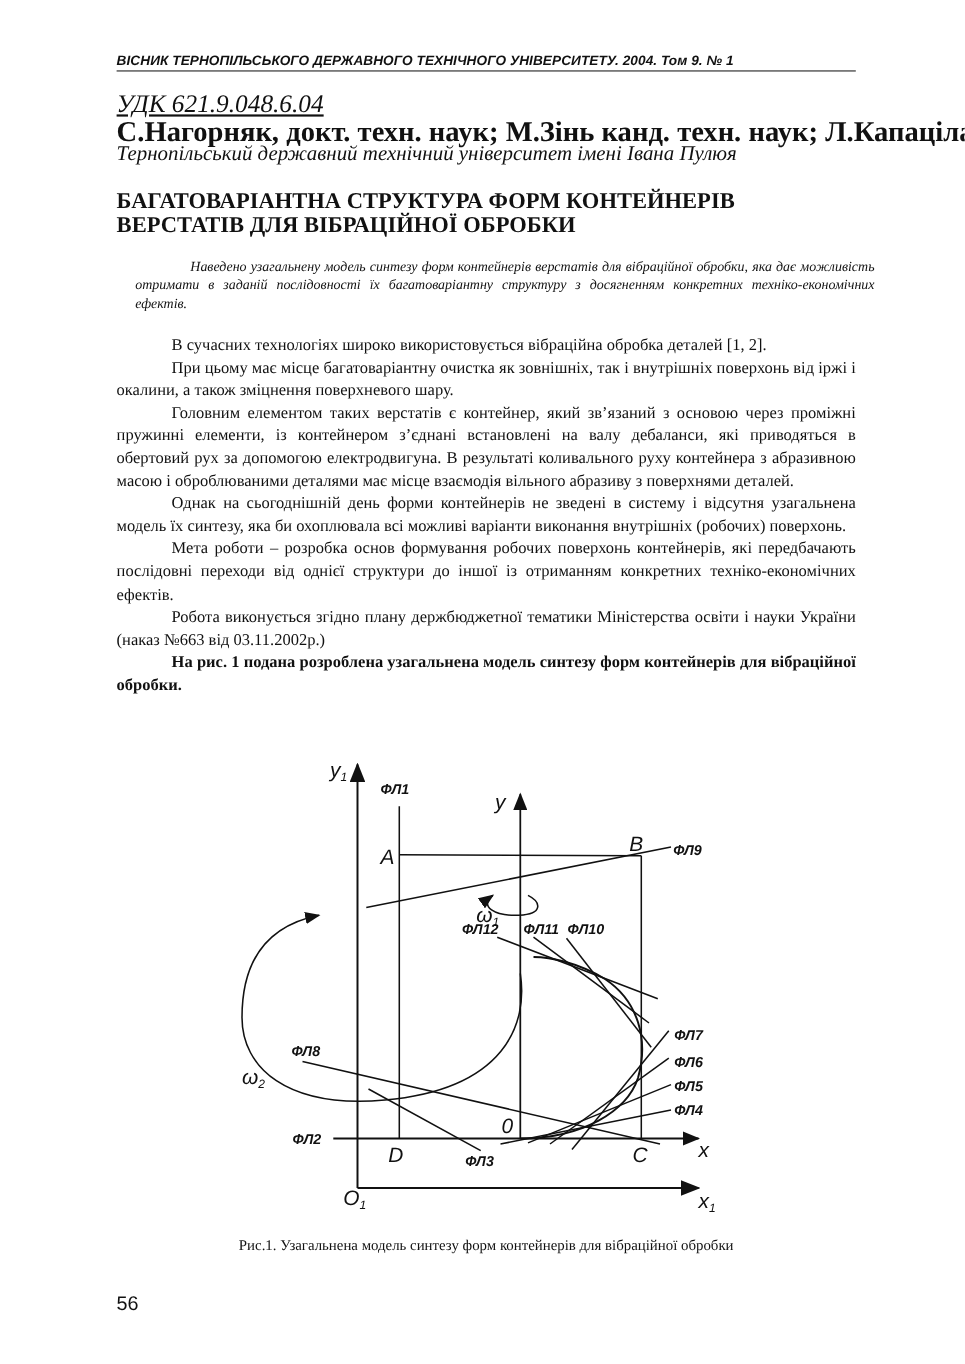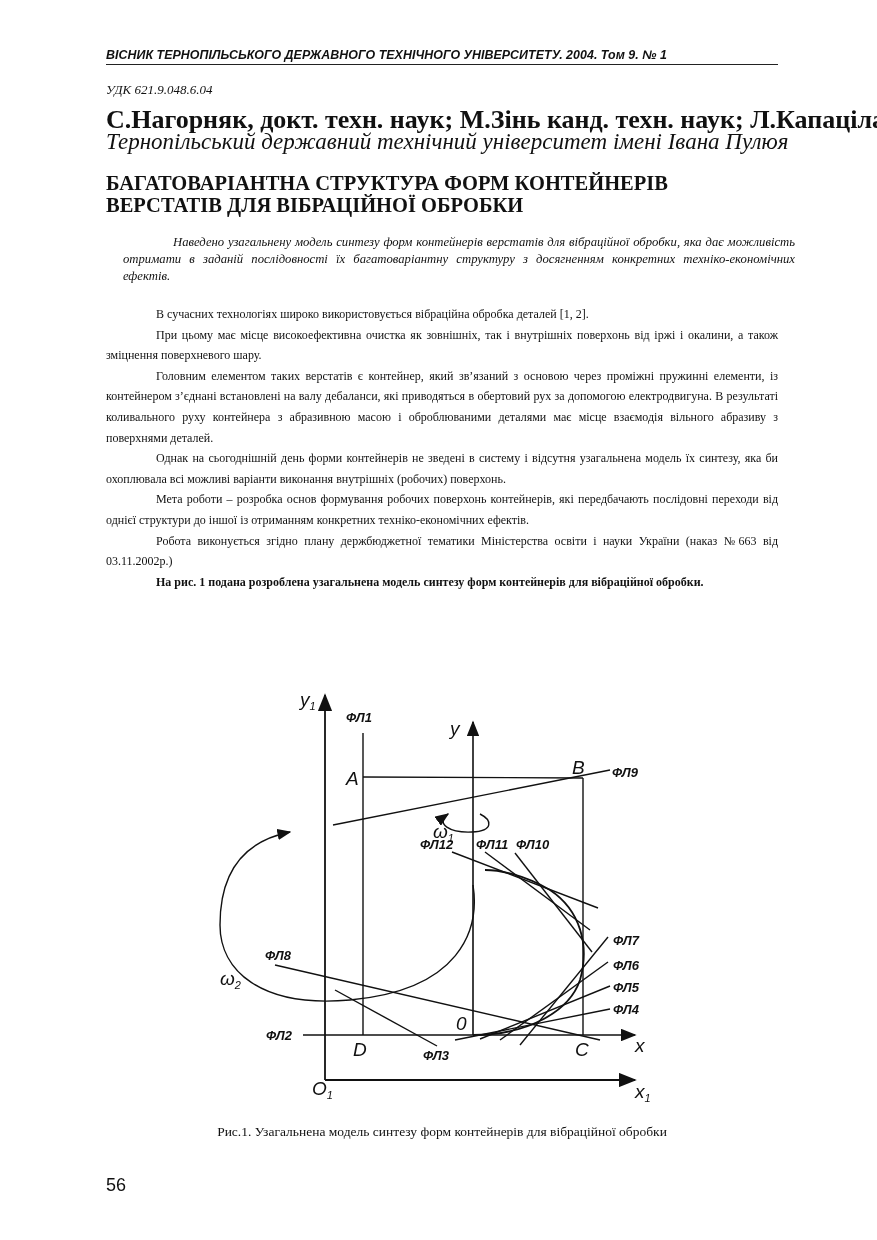--- a/index.html
+++ b/index.html
@@ -4,35 +4,35 @@
 <style>
   html, body { margin: 0; padding: 0; background: #ffffff; }
   body { width: 877px; height: 1240px; position: relative; overflow: hidden; color: #111; }
   .page { position: absolute; left: 0; top: 0; width: 877px; height: 1240px; }
   .journal-header {
     position: absolute; left: 106px; top: 48px; width: 672px;
     font-family: "Liberation Sans", sans-serif; font-weight: bold; font-style: italic;
     font-size: 12.4px; letter-spacing: 0.05px;
     border-bottom: 1.5px solid #222; padding-bottom: 2px; white-space: nowrap;
   }
-  .udk { position: absolute; left: 106px; top: 82px; font-family: "Liberation Serif", serif; font-style: italic; font-size: 13px; }
+  .udk { position: absolute; left: 106px; top: 82px; font-family: "Liberation Serif", serif; font-style: italic; font-size: 23px; text-decoration: underline; }
   .authors { position: absolute; left: 106px; top: 105px; font-family: "Liberation Serif", serif; font-weight: bold; font-size: 26px; white-space: nowrap; }
-  .affiliation { position: absolute; left: 106px; top: 129px; font-family: "Liberation Serif", serif; font-style: italic; font-size: 23px; white-space: nowrap; }
+  .affiliation { position: absolute; left: 106px; top: 129px; font-family: "Liberation Serif", serif; font-style: italic; font-size: 19px; white-space: nowrap; }
   .title {
     position: absolute; left: 106px; top: 172px; width: 672px; text-align: left;
     font-family: "Liberation Serif", serif; font-weight: bold; font-size: 20.5px; line-height: 22px;
   }
   .abstract {
     position: absolute; left: 106px; top: 234px; width: 672px;
     font-family: "Liberation Serif", serif; font-style: italic; font-size: 12.7px; line-height: 17px;
     text-align: justify; text-indent: 50px; margin-left: 17px;
   }
   .body-text {
     position: absolute; left: 106px; top: 304px; width: 672px;
-    font-family: "Liberation Serif", serif; font-size: 12px; line-height: 20.6px;
+    font-family: "Liberation Serif", serif; font-size: 15px; line-height: 20.6px;
   }
   .body-text p { margin: 0; text-indent: 50px; text-align: justify; }
   .body-text p.bold { font-weight: bold; }
   .figure { position: absolute; left: 180px; top: 690px; width: 500px; height: 420px; }
   .figure svg { width: 500px; height: 420px; display: block; }
   .fig-label { font-family: "Liberation Sans", sans-serif; font-style: italic; font-weight: bold; font-size: 13px; fill: #111; }
   .fig-letter { font-family: "Liberation Sans", sans-serif; font-style: italic; font-size: 19px; fill: #111; }
   .caption { position: absolute; left: 106px; top: 1124px; width: 672px; text-align: center; font-family: "Liberation Serif", serif; font-size: 13.5px; }
   .page-number { position: absolute; left: 106px; top: 1175px; font-family: Liberation Sans, sans-serif; font-size: 18px; }
 </style>
@@ -49,21 +49,21 @@
 
   <div class="title">
     <div>БАГАТОВАРІАНТНА СТРУКТУРА ФОРМ КОНТЕЙНЕРІВ</div>
     <div>ВЕРСТАТІВ ДЛЯ ВІБРАЦІЙНОЇ ОБРОБКИ</div>
   </div>
 
   <div class="abstract">Наведено узагальнену модель синтезу форм контейнерів верстатів для вібраційної обробки, яка дає можливість отримати в заданій послідовності їх багатоваріантну структуру з досягненням конкретних техніко-економічних ефектів.</div>
 
   <div class="body-text">
     <p>В сучасних технологіях широко використовується вібраційна обробка деталей [1, 2].</p>
-    <p>При цьому має місце високоефективна очистка як зовнішніх, так і внутрішніх поверхонь від іржі і окалини, а також зміцнення поверхневого шару.</p>
+    <p>При цьому має місце багатоваріантну очистка як зовнішніх, так і внутрішніх поверхонь від іржі і окалини, а також зміцнення поверхневого шару.</p>
     <p>Головним елементом таких верстатів є контейнер, який зв’язаний з основою через проміжні пружинні елементи, із контейнером з’єднані встановлені на валу дебаланси, які приводяться в обертовий рух за допомогою електродвигуна. В результаті коливального руху контейнера з абразивною масою і оброблюваними деталями має місце взаємодія вільного абразиву з поверхнями деталей.</p>
     <p>Однак на сьогоднішній день форми контейнерів не зведені в систему і відсутня узагальнена модель їх синтезу, яка би охоплювала всі можливі варіанти виконання внутрішніх (робочих) поверхонь.</p>
     <p>Мета роботи – розробка основ формування робочих поверхонь контейнерів, які передбачають послідовні переходи від однієї структури до іншої із отриманням конкретних техніко-економічних ефектів.</p>
     <p>Робота виконується згідно плану держбюджетної тематики Міністерства освіти і науки України (наказ №663 від 03.11.2002р.)</p>
     <p class="bold">На рис. 1 подана розроблена узагальнена модель синтезу форм контейнерів для вібраційної обробки.</p>
   </div>
 
   <div class="figure">
     <svg viewBox="0 0 500 420" xmlns="http://www.w3.org/2000/svg">
       <defs>

